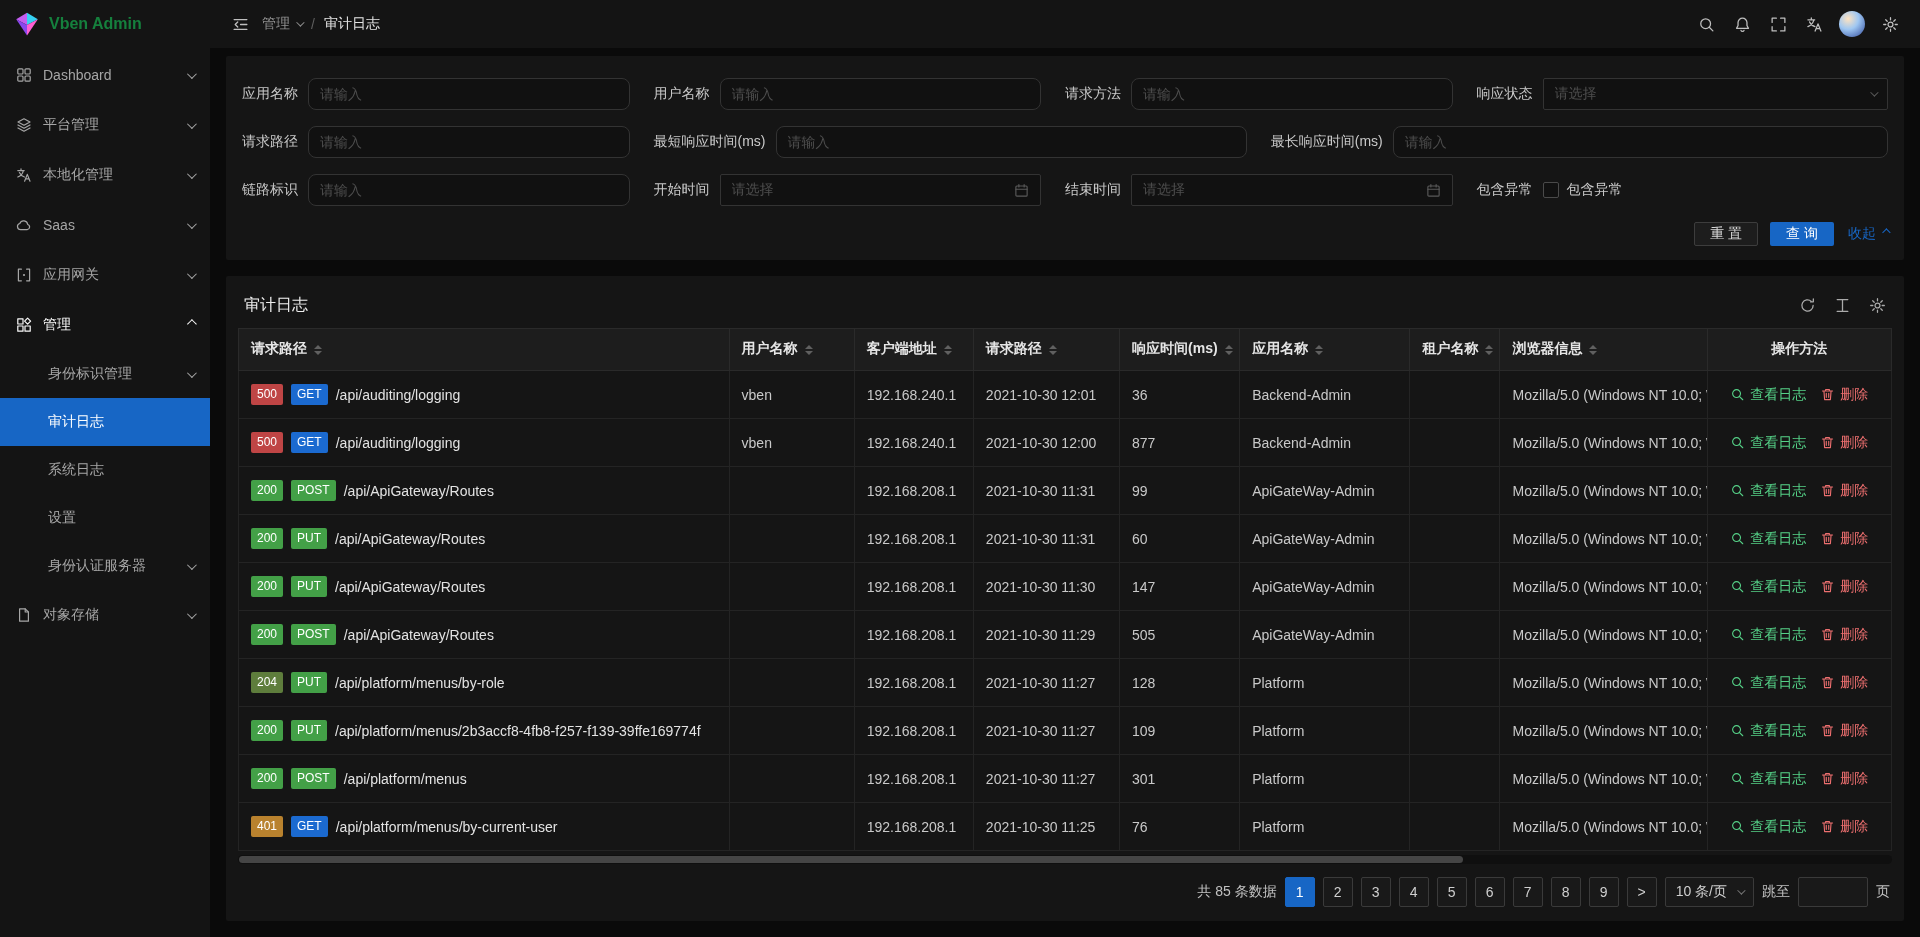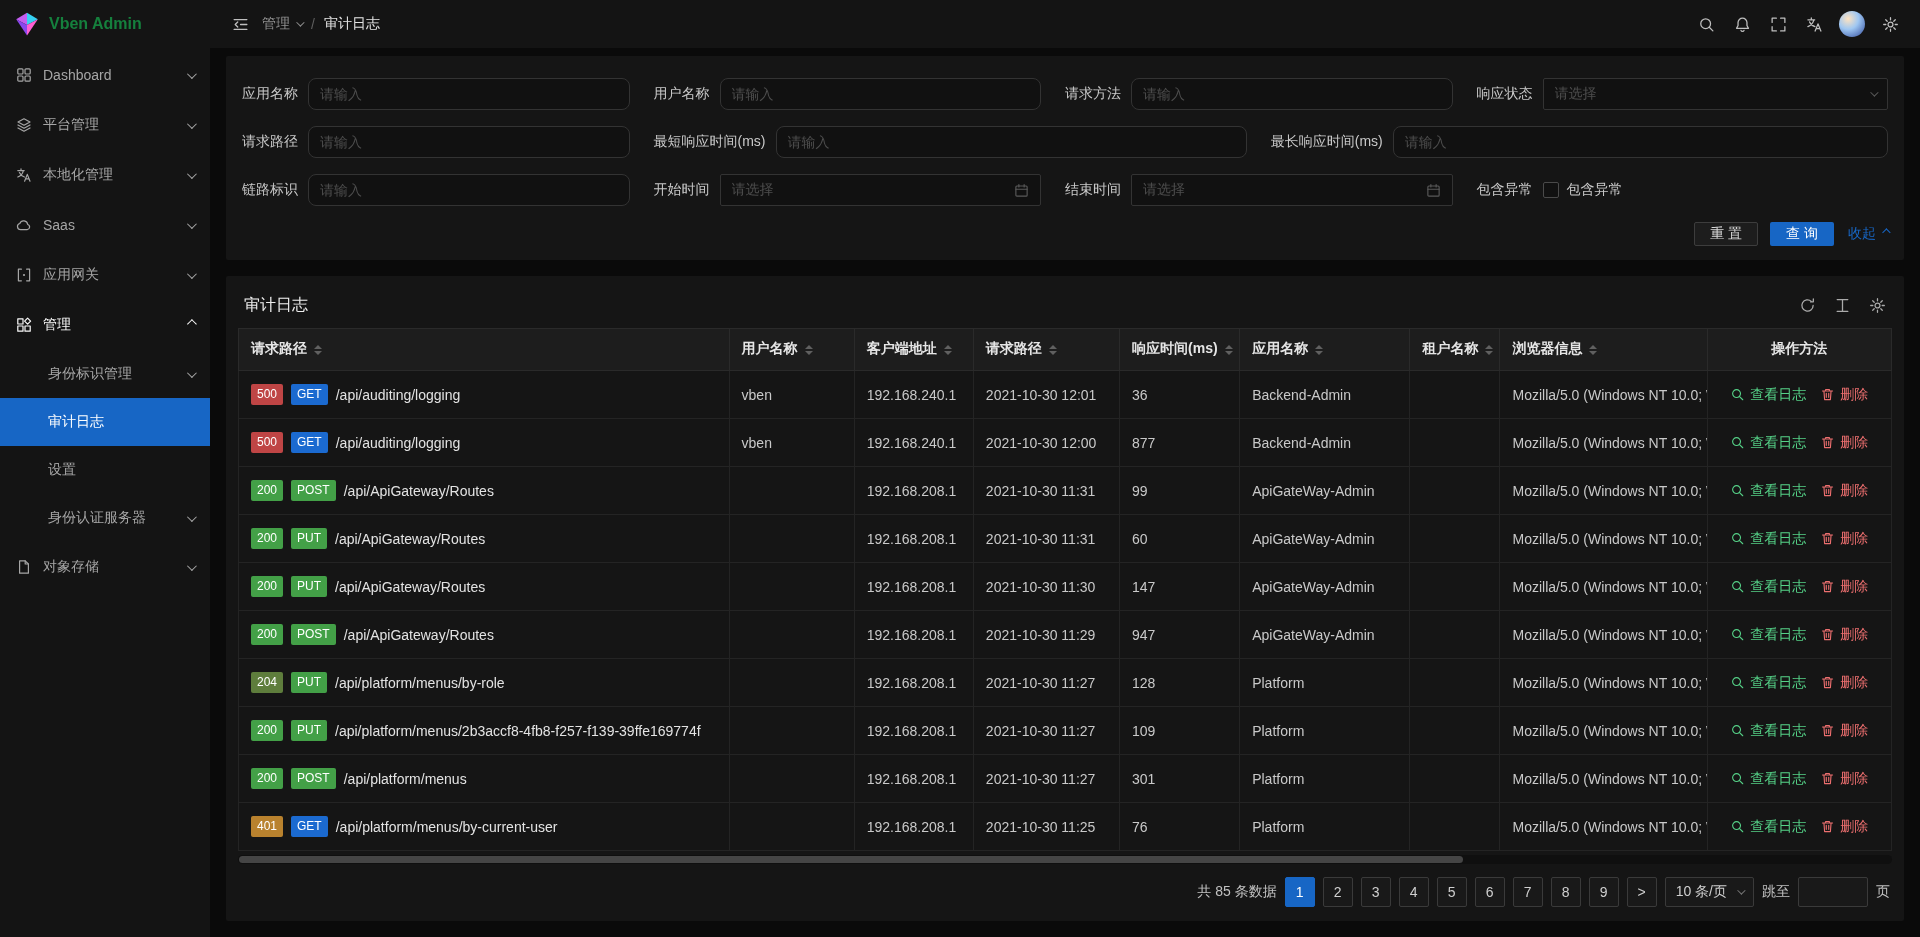--- a/index.html
+++ b/index.html
@@ -197,20 +197,23 @@
         </div>
         <div class="submenu">
           <div class="submenu-item">
             <span class="mi-label">身份标识管理</span>
             <span class="chev down"></span>
           </div>
           <div class="submenu-item active">
             <span class="mi-label">审计日志</span>
           </div>
           <div class="submenu-item">
+            <span class="mi-label">系统日志</span>
+          </div>
+          <div class="submenu-item">
             <span class="mi-label">设置</span>
           </div>
           <div class="submenu-item">
             <span class="mi-label">身份认证服务器</span>
             <span class="chev down"></span>
           </div>
         </div>
         <div class="menu-item">
           <span class="mi-icon">
             <svg viewBox="0 0 16 16" width="16" height="16" fill="none" stroke="currentColor" stroke-width="1.2" stroke-linecap="round" stroke-linejoin="round">
@@ -544,21 +547,21 @@
                       <path d="M2.6 4.2h10.8M6 4V2.6h4V4M4.2 4.2l.7 9.2h6.2l.7-9.2M6.7 6.6v4.4M9.3 6.6v4.4"></path>
                     </svg>
                     <span>删除</span>
                   </span></td>
               </tr>
               <tr>
                 <td class="path-cell"><span class="badge tag-green">200</span><span class="badge tag-green">POST</span><span class="path-text">/api/ApiGateway/Routes</span></td>
                 <td></td>
                 <td>192.168.208.1</td>
                 <td>2021-10-30 11:29</td>
-                <td>947</td>
+                <td>505</td>
                 <td>ApiGateWay-Admin</td>
                 <td></td>
                 <td>Mozilla/5.0 (Windows NT 10.0; Win</td>
                 <td class="actions-cell"><span class="action-link view">
                     <svg viewBox="0 0 16 16" width="16" height="16" fill="none" stroke="currentColor" stroke-width="1.2" stroke-linecap="round" stroke-linejoin="round">
                       <circle cx="7" cy="7" r="4.2"></circle>
                       <path d="M10.2 10.2 13.6 13.6"></path>
                     </svg>
                     <span>查看日志</span>
                   </span><span class="action-link del">

